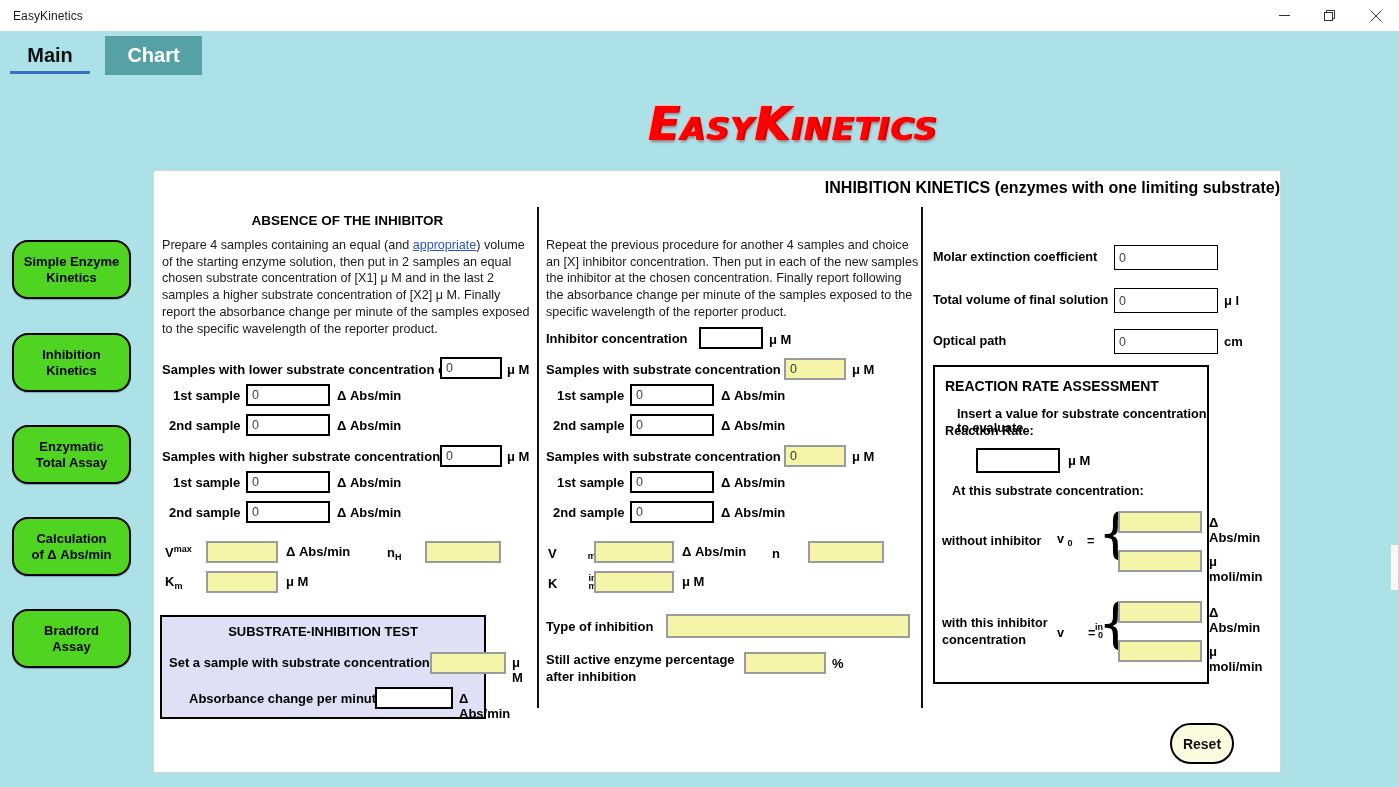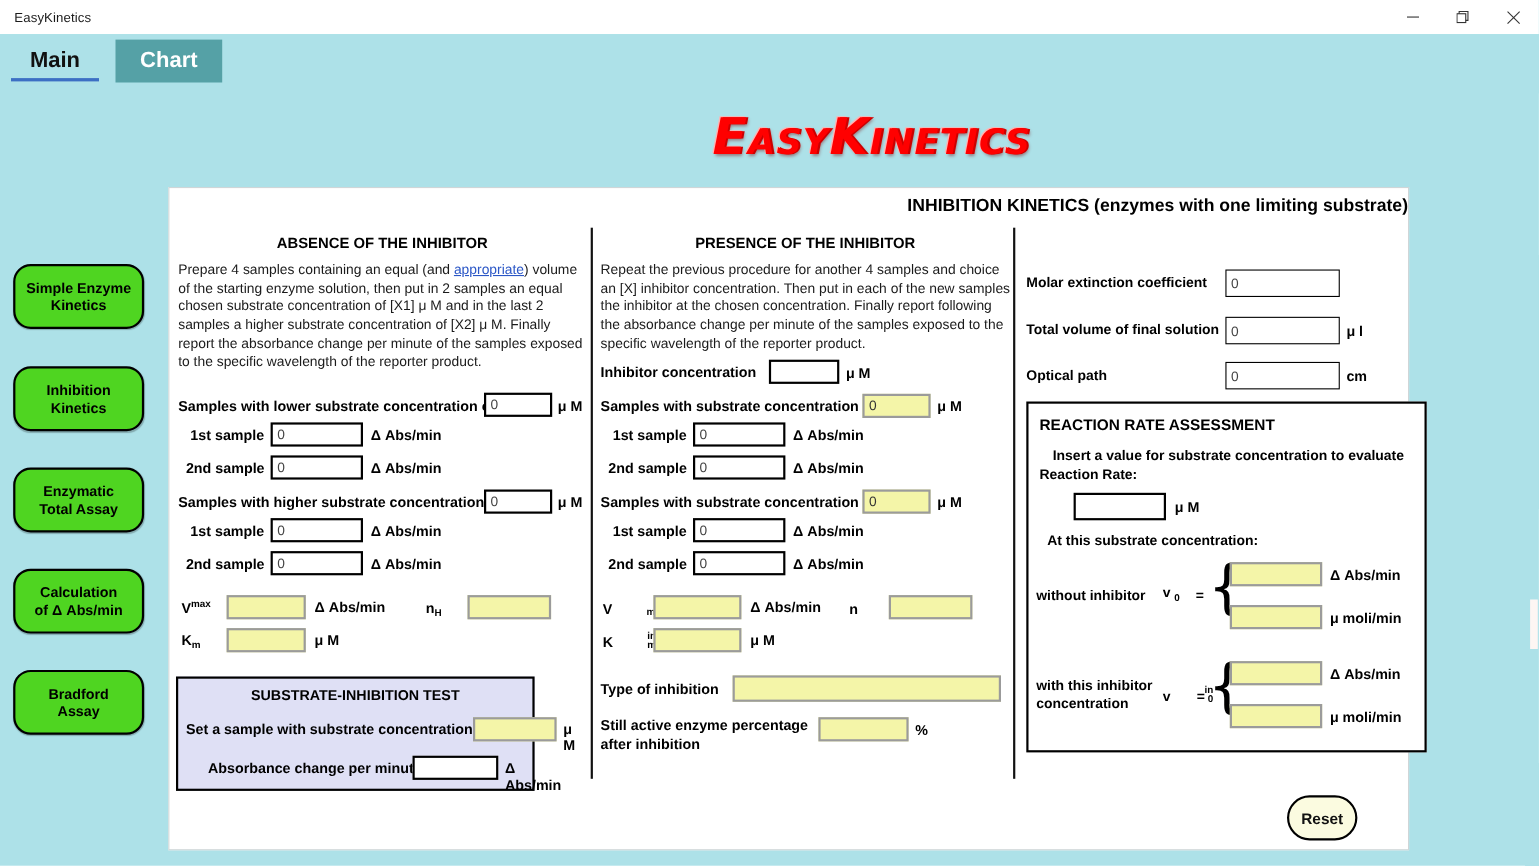--- a/index.html
+++ b/index.html
@@ -111,21 +111,21 @@
     position:absolute; left:6px; top:444px; width:326px; height:104px;
     background:#dfe0f5; border:2px solid #000;
   }
   .sibox .sititle{
     position:absolute; left:0; right:0; top:7px; text-align:center;
     font-size:13px; font-weight:bold; color:#000;
   }
 
   
   .rrbox{
-    position:absolute; left:779px; top:194px; width:364px; height:319px;
+    position:absolute; left:779px; top:194px; width:276px; height:319px;
     background:#fff; border:2px solid #000;
   }
   .rrtitle{ position:absolute; left:10px; top:11px; font-size:14px; font-weight:bold; }
 
   .brace{
     position:absolute; font-family:"DejaVu Sans", sans-serif;
     font-size:54px; line-height:54px; color:#000; font-weight:normal;
   }
 
   
@@ -258,21 +258,20 @@
   <div class="sibox">
     <div class="sititle">SUBSTRATE-INHIBITION TEST</div>
     <div class="lbl" style="left:7px; top:38px;">Set a sample with substrate concentration of</div>
     <div class="out" style="left:268px; top:35px; width:76px;"></div>
     <div class="unit" style="left:350px; top:38px;">μ M</div>
     <div class="lbl" style="left:27px; top:74px;">Absorbance change per minute</div>
     <input class="inp" style="left: 213px; top: 70px; width: 78px;" value="">
     <div class="unit" style="left:297px; top:74px;">Δ Abs/min</div>
   </div>
 
-  <div class="colhead" style="left:390px; top:42px; width:376px;">PRESENCE OF THE INHIBITOR</div>
   <div class="para" style="left:392px; top:66px; width:374px;">Repeat the previous procedure for another 4 samples and choice an [X] inhibitor concentration. Then put in each of the new samples the inhibitor at the chosen concentration. Finally report following the absorbance change per minute of the samples exposed to the specific wavelength of the reporter product.</div>
 
   <div class="lbl" style="left:392px; top:160px;">Inhibitor concentration</div>
   <input class="inp" style="left: 545px; top: 156px; width: 64px;" value="">
   <div class="unit" style="left:615px; top:161px;">μ M</div>
 
   <div class="lbl" style="left:392px; top:191px;">Samples with substrate concentration of</div>
   <div class="out" style="left:630px; top:187px; width:62px;">0</div>
   <div class="unit" style="left:698px; top:191px;">μ M</div>
 

